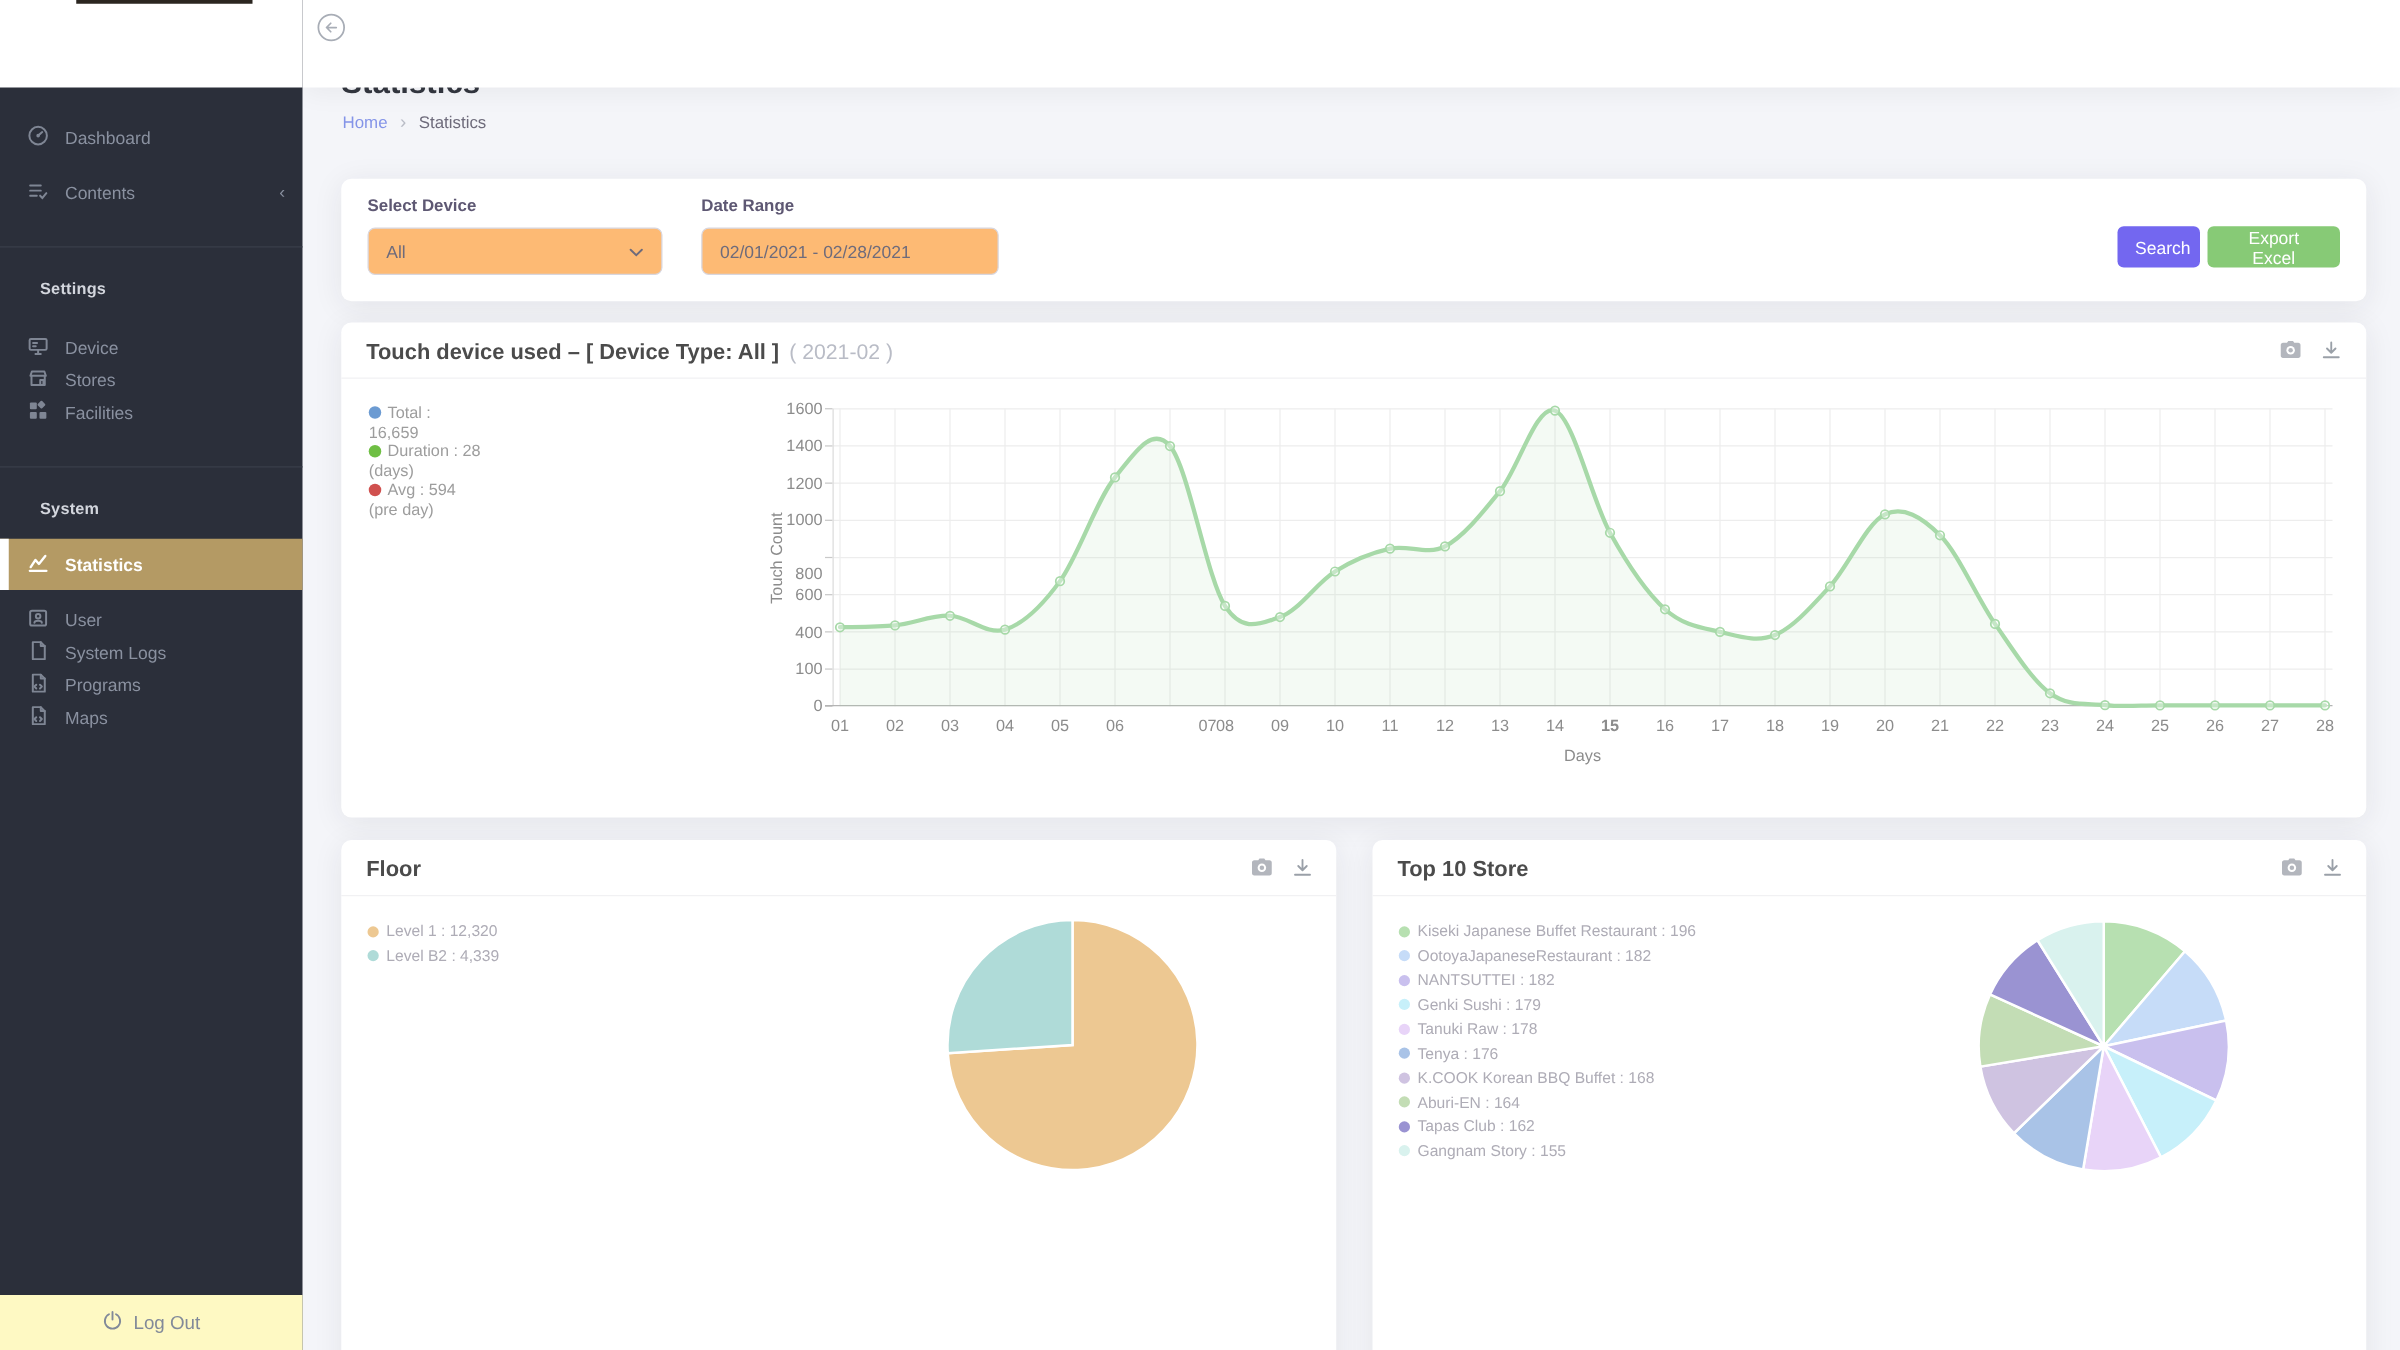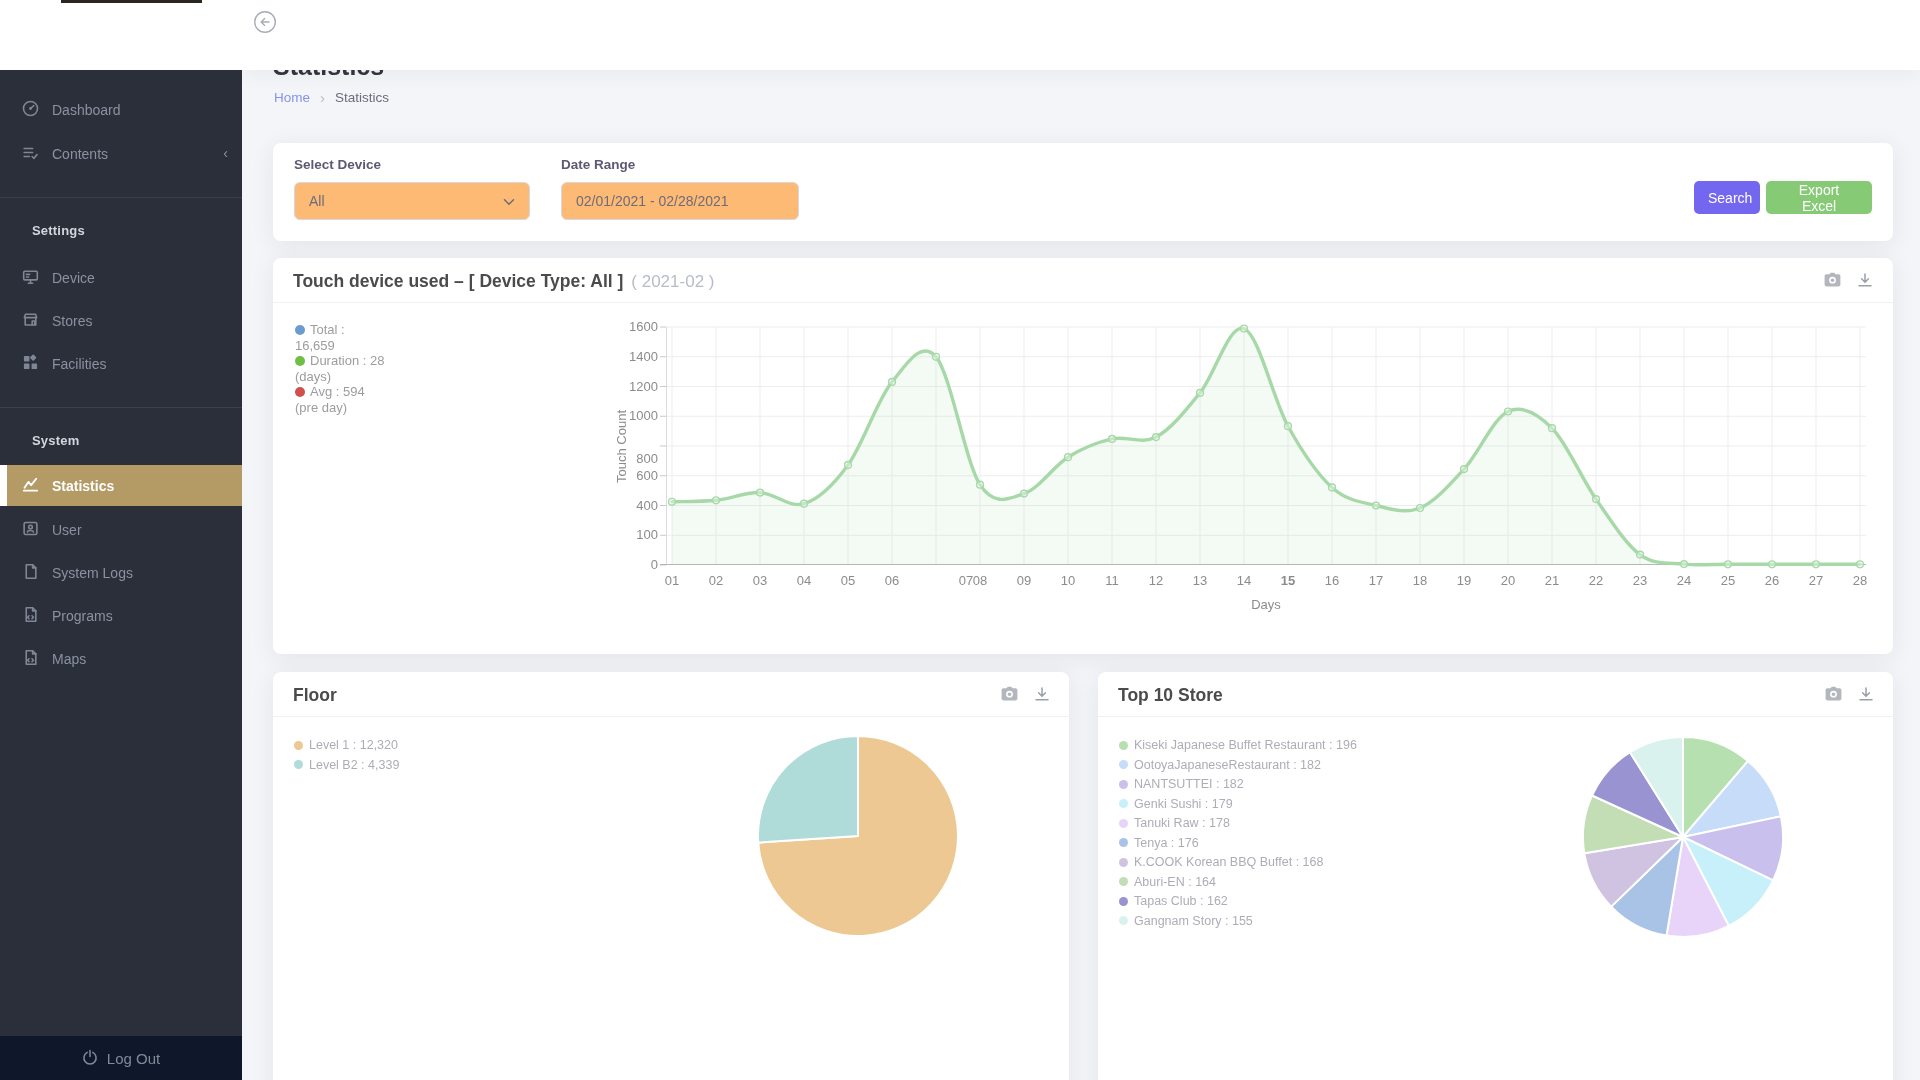--- a/index.html
+++ b/index.html
@@ -12,24 +12,24 @@
   .logo-strip { position:absolute; left:61px; top:0; width:141px; height:3px; background:#2b2620; }
   .nav { position:absolute; top:70px; left:0; width:242px; }
   .nav-item { position:relative; display:flex; align-items:center; gap:13px; height:26px; padding-left:22px; color:#8a91a0; font-size:14px; cursor:pointer; }
   .nav-item svg { flex:0 0 auto; }
   .ni-dashboard { margin-top:27px; }
   .ni-contents { margin-top:18px; }
   .nav-chevron { position:absolute; right:14px; top:4px; font-size:14px; color:#8a91a0; }
   .nav-divider { border-top:1px solid #3a3f4a; margin-top:30px; }
   .nav-heading { padding-left:20px; margin-top:25px; height:18px; color:#d3d6dd; font-size:13px; font-weight:bold; letter-spacing:.2px;margin-left:12px; }
   .ni-device { margin-top:24px; }
-  .ni-gap { margin-top:17px; }
+  .ni-gap { }
   .nav-item.active { height:41px; margin-top:14px; background:#b49a64; border-left:7px solid #ffffff; padding-left:15px; color:#ffffff; font-weight:bold; }
   .ni-user { margin-top:11px; }
-  .logout { position:absolute; left:0; bottom:0; width:242px; height:44px; background:#0f172a; display:flex; align-items:center; justify-content:center; gap:9px; color:#828a99; font-size:15px; cursor:pointer; }
+  .logout { position:absolute; left:0; bottom:0; width:242px; height:44px; background:#fef9c3; display:flex; align-items:center; justify-content:center; gap:9px; color:#828a99; font-size:15px; cursor:pointer; }
 
   
   .topbar { position:absolute; left:242px; top:0; width:1678px; height:70px; background:#ffffff; z-index:10; box-shadow:0 4px 20px rgba(0,0,0,.05); }
   .back-btn { position:absolute; left:10px; top:9px; width:26px; height:26px; cursor:pointer; }
 
   
   .page-title { position:absolute; left:273px; top:52px; font-size:25px; font-weight:bold; color:#33363f; z-index:5; }
   .breadcrumb { position:absolute; left:274px; top:90px; display:flex; align-items:center; gap:10px; font-size:13.5px; z-index:5; }
   .crumb-home { color:#8494e8; cursor:pointer; }
   .crumb-sep { color:#b9bcc6; font-size:15px; line-height:13px; }

